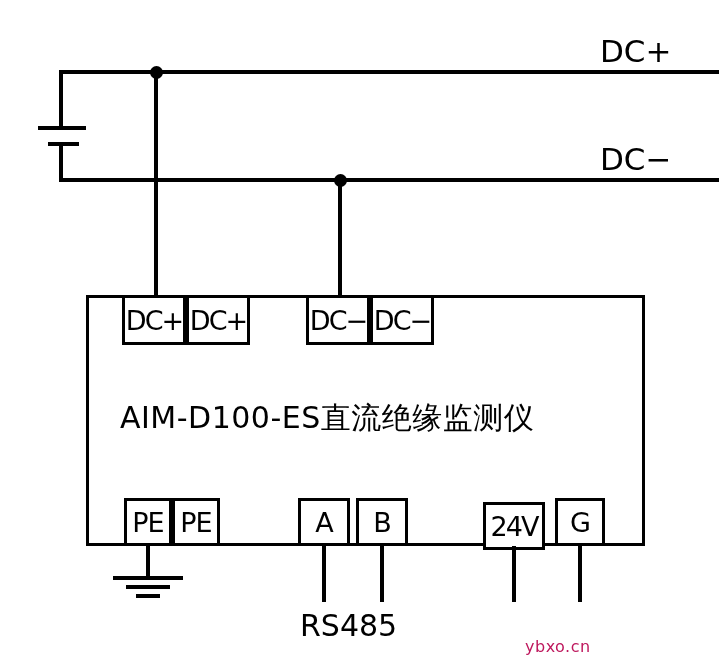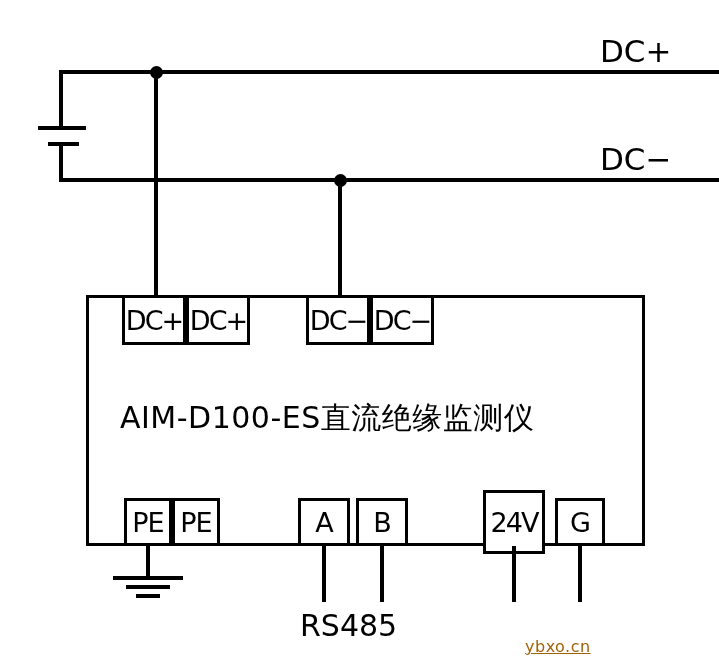--- a/index.html
+++ b/index.html
@@ -62,25 +62,24 @@
   .device-label {
     font-size: 30px;
     letter-spacing: 0.5px;
   }
   .foot-label {
     font-size: 30px;
     letter-spacing: 0px;
   }
   .watermark {
     position: absolute;
-    color: #a16207;
+    color: #be185d;
     font-size: 16px;
     font-family: "DejaVu Sans", sans-serif;
     letter-spacing: 0.5px;
-    text-decoration: underline;
   }
 </style>
 </head>
 <body>
 
 <div id="diagram">
 
   <div class="wire" style="left:61px; top:70px; width:658px; height:4px;"></div>
 
   <div class="lbl rail-label" style="left:600px; top:33px;">DC+</div>
@@ -112,21 +111,21 @@
 
   <div class="term tight" style="left:306px; top:295px; width:64px; height:50px;">DC−</div>
   <div class="term tight" style="left:370px; top:295px; width:64px; height:50px;">DC−</div>
 
   <div class="term" style="left:124px; top:498px; width:48px; height:48px;">PE</div>
   <div class="term" style="left:172px; top:498px; width:48px; height:48px;">PE</div>
 
   <div class="term" style="left:298px; top:498px; width:52px; height:48px;">A</div>
   <div class="term" style="left:356px; top:498px; width:52px; height:48px;">B</div>
 
-  <div class="term tight" style="left:483px; top:490px; width:62px; height:64px;">24V</div>
+  <div class="term tight" style="left:483px; top:502px; width:62px; height:48px;">24V</div>
   <div class="term" style="left:555px; top:498px; width:50px; height:48px;">G</div>
 
   <div class="wire" style="left:146px; top:546px; width:4px; height:32px;"></div>
   <div class="wire" style="left:113px; top:576px; width:70px; height:4px;"></div>
   <div class="wire" style="left:126px; top:585px; width:44px; height:4px;"></div>
   <div class="wire" style="left:136px; top:594px; width:24px; height:4px;"></div>
 
   <div class="wire" style="left:322px; top:546px; width:4px; height:56px;"></div>
   <div class="wire" style="left:380px; top:546px; width:4px; height:56px;"></div>
   <div class="lbl foot-label" style="left:300px; top:608px;">RS485</div>

